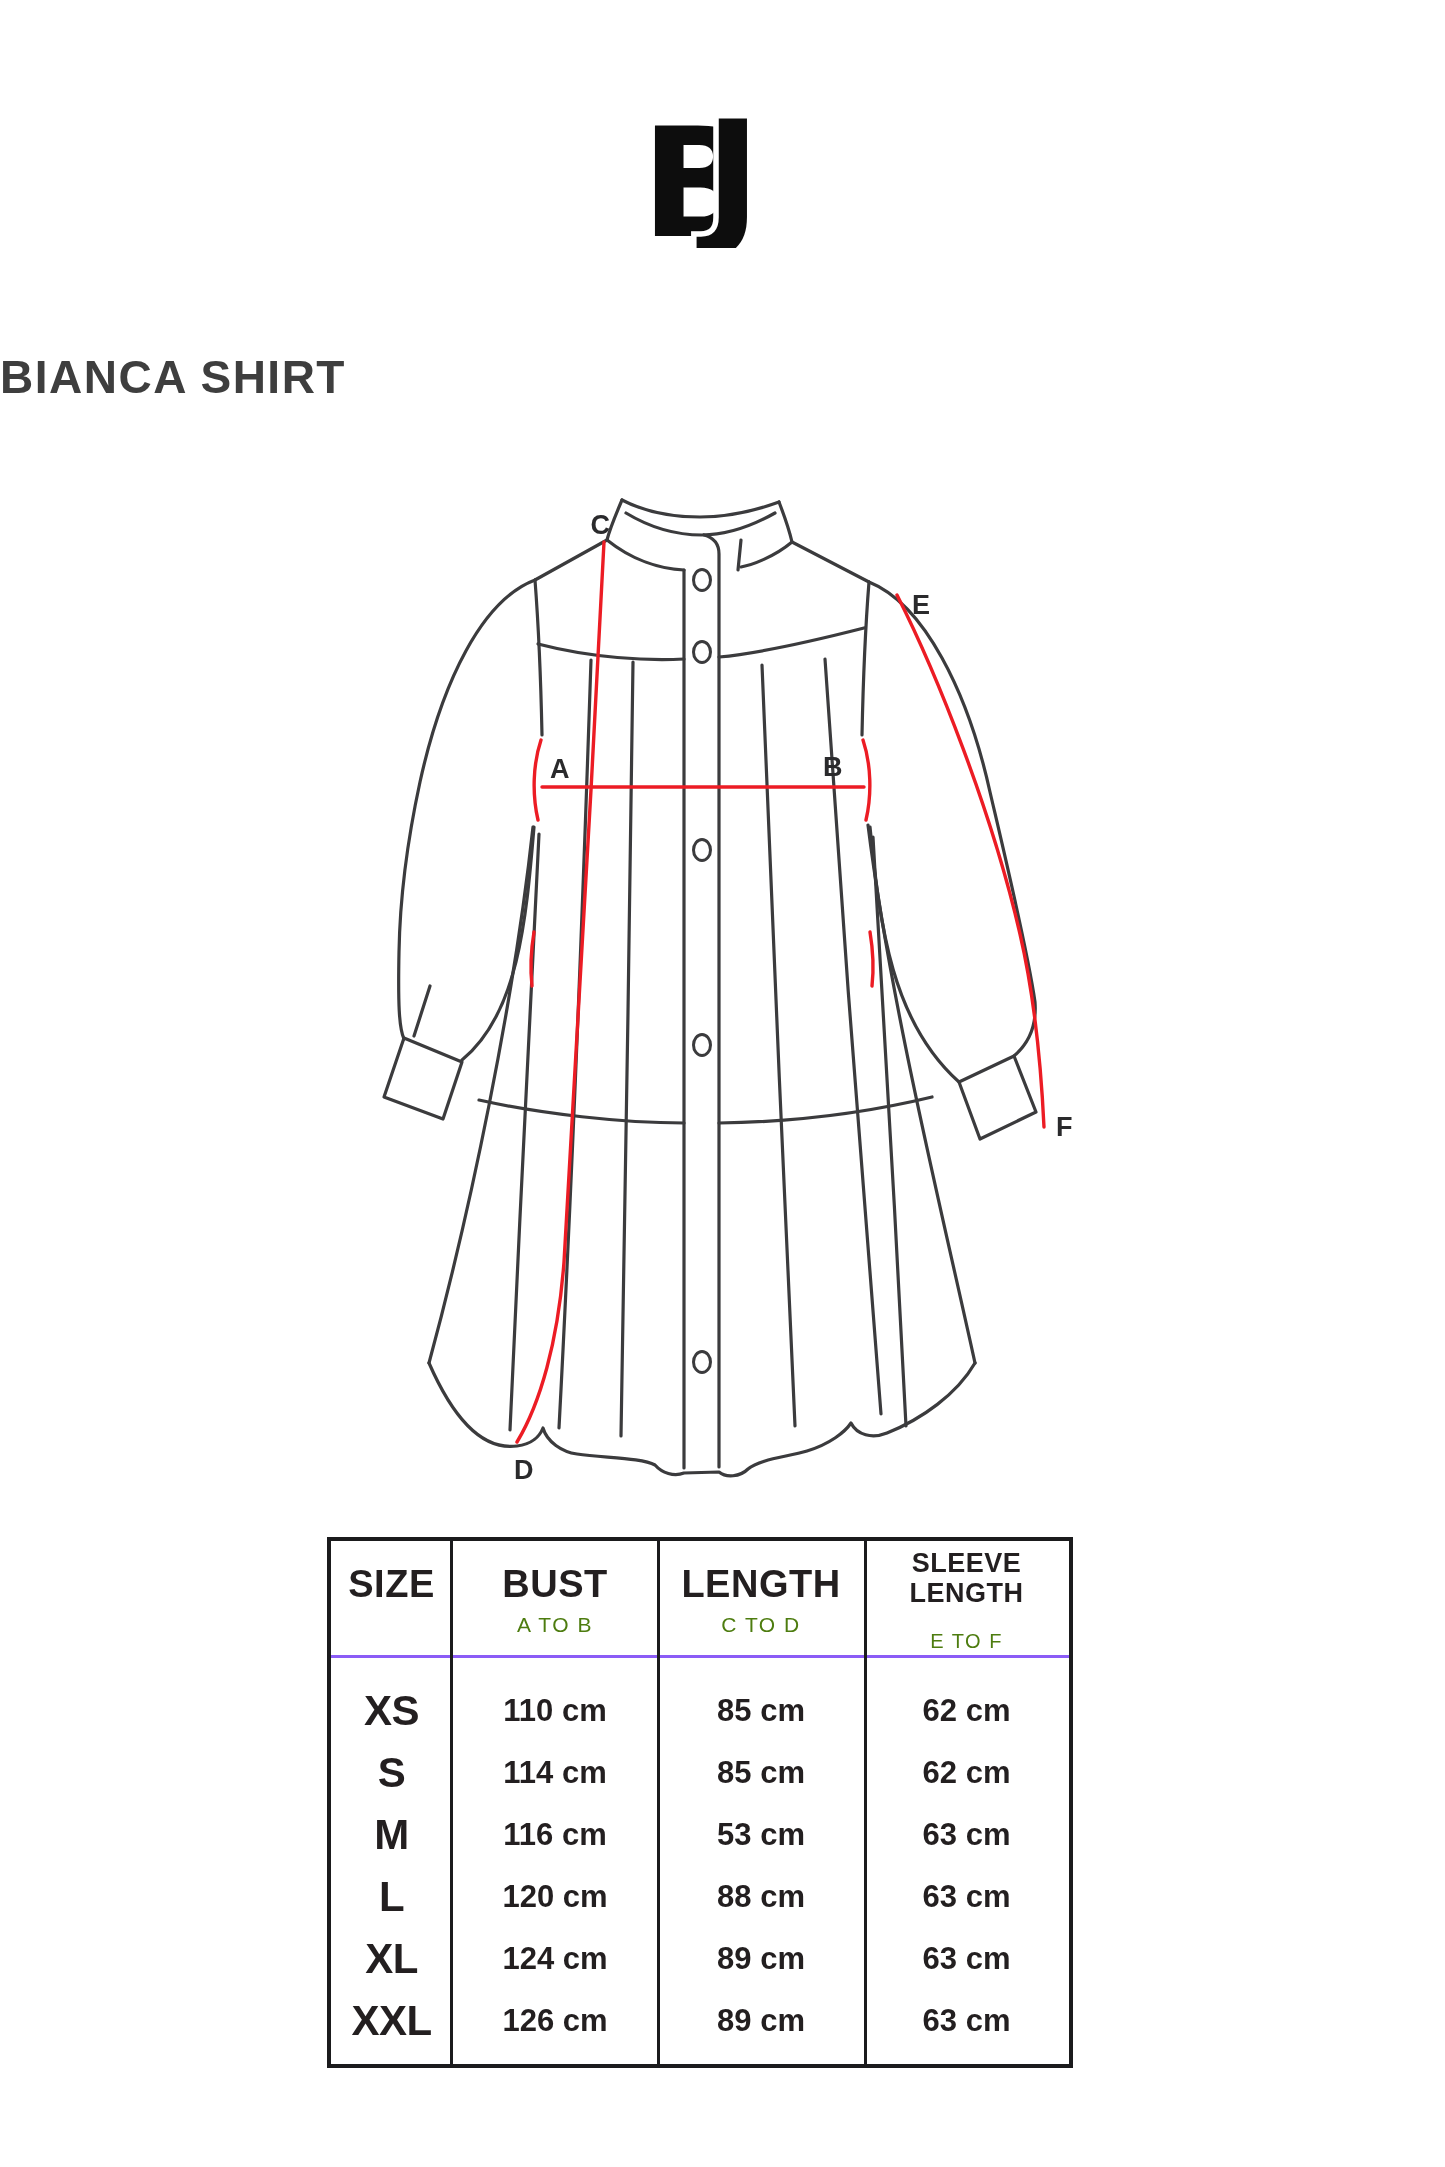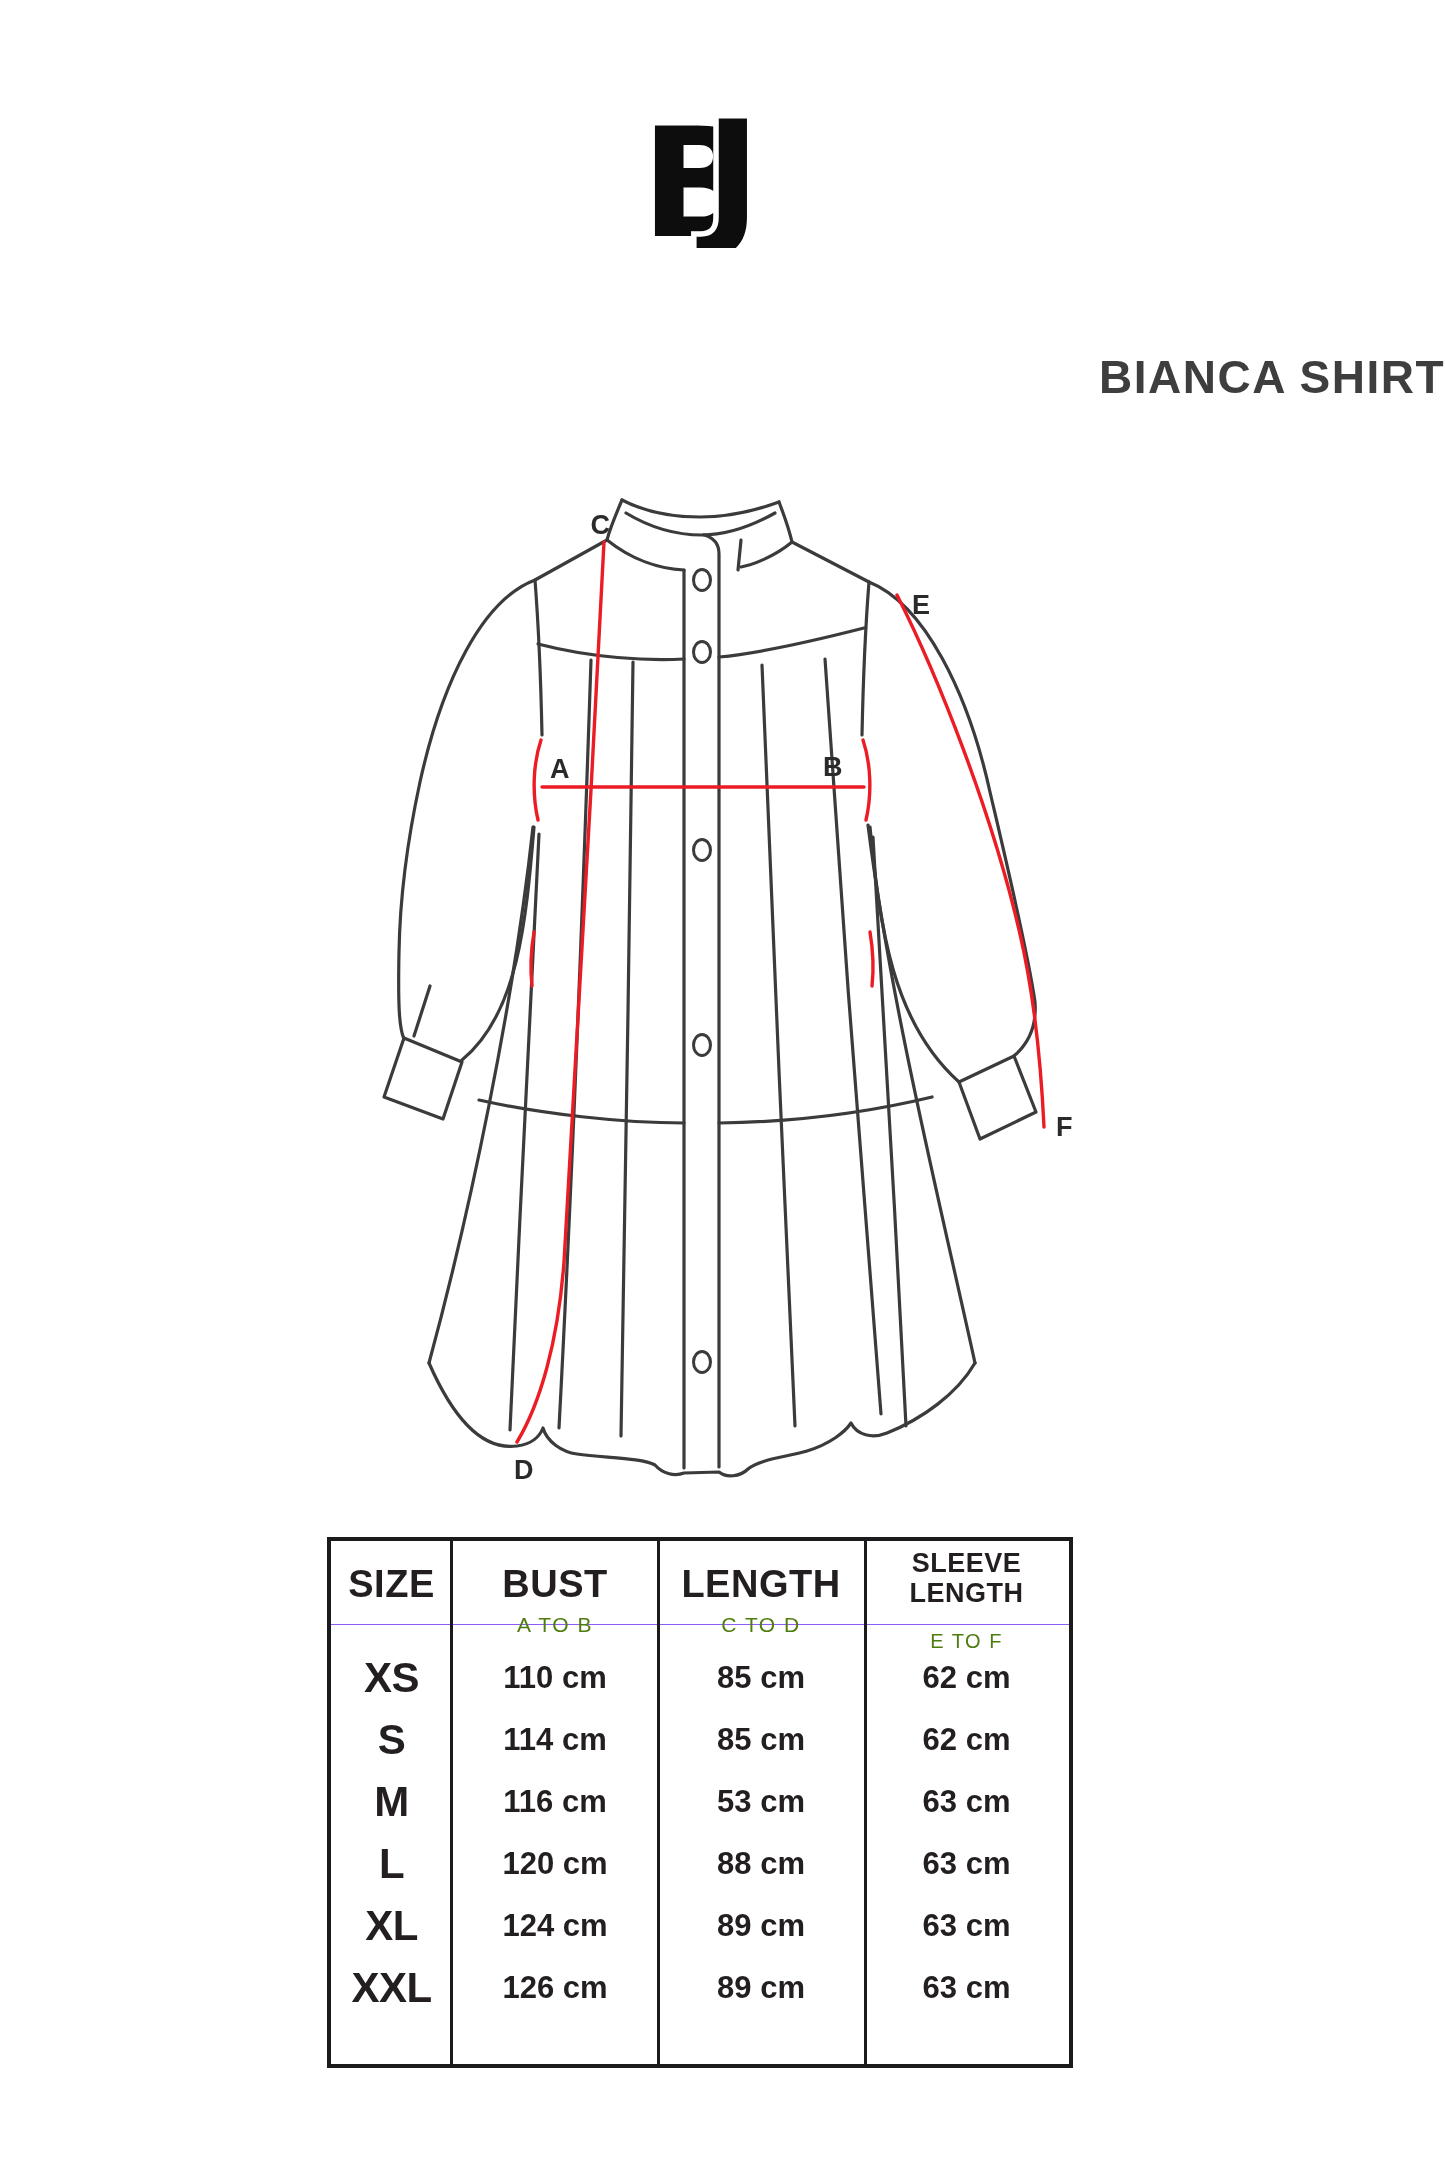--- a/index.html
+++ b/index.html
@@ -7,31 +7,31 @@
   body {
     width:1445px; height:2167px; position:relative;
     font-family:"Liberation Sans","DejaVu Sans",sans-serif;
     color:#231f20; overflow:hidden;
   }
   
   .logo { position:absolute; left:50%; transform:translateX(-50%); top:116px;
           width:148px; height:132px; }
   
   .title { position:absolute; top:350px; left:0; width:100%;
-           text-align:right; font-size:46px; font-weight:700;
+           text-align:left; font-size:46px; font-weight:700;
            letter-spacing:1.5px; color:#3e3e3e; }
   
   .diagram { position:absolute; left:292px; top:482px; width:860px; height:1010px; }
   .diagram text { font-family:"Liberation Sans","DejaVu Sans",sans-serif;
                   font-weight:700; font-size:27px; fill:#2a2a2c; }
   
   .size-table { position:absolute; left:327px; top:1537px; width:746px; height:531px;
                 border:4px solid #1b1b1d; background:#fff; }
   .thead { display:grid; grid-template-columns:121px 206px 206px 1fr;
-           height:84px; border-bottom:1px solid #8b5cf6; }
+           height:117px; border-bottom:3px solid #8b5cf6; }
   .th { display:flex; flex-direction:column; align-items:center; text-align:center; }
   .th-pad { padding-top:22px; }
   .th-tight { padding-top:8px;gap:19px; }
   .th .main { font-size:38px; font-weight:700; letter-spacing:0.5px; }
   .th .main-small { font-size:27px; font-weight:700; line-height:1.1;
                     max-width:160px; letter-spacing:0.5px; }
   .th .sub { font-size:21px; font-weight:400; letter-spacing:1.5px;
              margin-top:7px; color:#4d7c0f; }
   .th .sub-tight { margin-top:3px; font-size:20px; }
   .tbody { padding-top:22px; }

